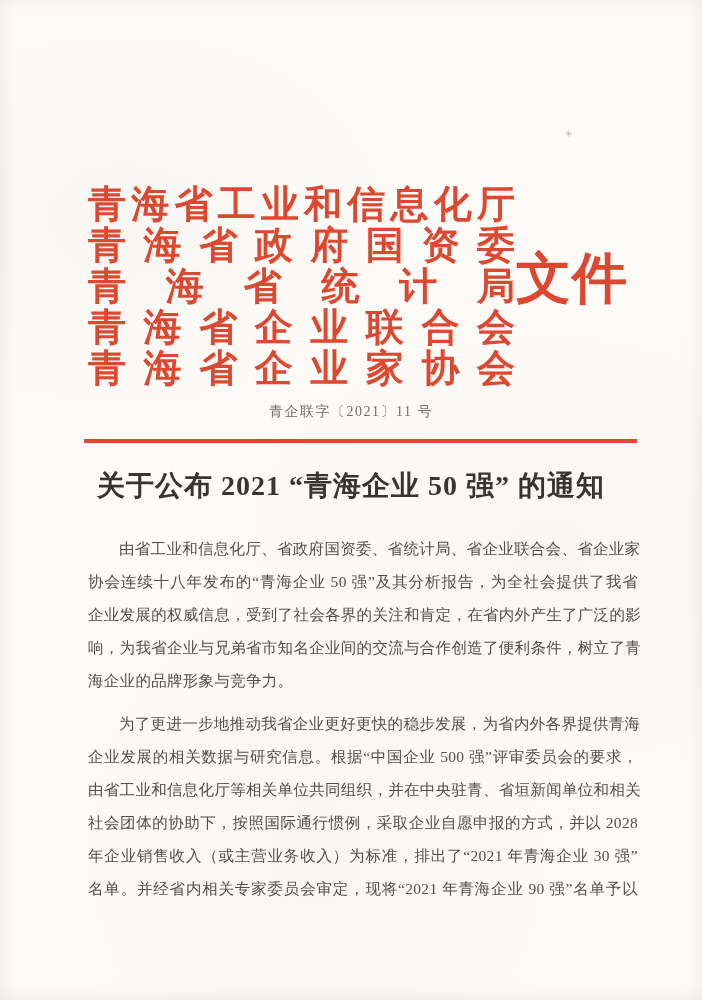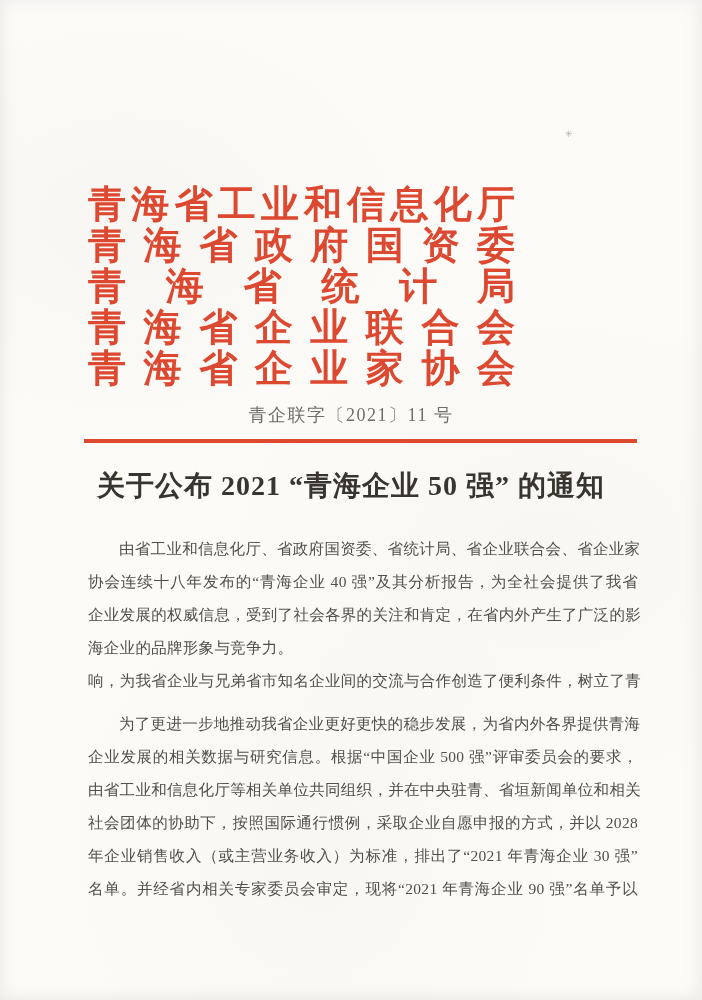--- a/index.html
+++ b/index.html
@@ -51,21 +51,21 @@
     letter-spacing: 1px;
   }
 
   
   .doc-number {
     position: absolute;
     left: 0;
     top: 403px;
     width: 100%;
     text-align: center;
-    font-size: 18px;
+    font-size: 14px;
     letter-spacing: 1.5px;
     color: var(--meta-ink, #6f6d66);
   }
 
   
   .red-rule {
     position: absolute;
     left: 84px;
     top: 439px;
     width: 553px;
@@ -179,36 +179,37 @@
         <span>海</span>
         <span>省</span>
         <span>企</span>
         <span>业</span>
         <span>家</span>
         <span>协</span>
         <span>会</span>
       </div>
     </div>
 
+  <div class="doc-type">文件</div>
 
   <div class="doc-number">青企联字〔2021〕11 号</div>
 
   <div class="red-rule"></div>
 
   <div class="doc-title">关于公布 2021 “青海企业 50 强” 的通知</div>
 
   <div class="body-text">
     <div>
 
     <div class="para">
           <div class="line indent">由省工业和信息化厅、省政府国资委、省统计局、省企业联合会、省企业家</div>
-          <div class="line">协会连续十八年发布的“青海企业 40 强”及其分析报告，为全社会提供了我省</div>
+          <div class="line">协会连续十八年发布的“青海企业 50 强”及其分析报告，为全社会提供了我省</div>
           <div class="line">企业发展的权威信息，受到了社会各界的关注和肯定，在省内外产生了广泛的影</div>
+          <div class="line">响，为我省企业与兄弟省市知名企业间的交流与合作创造了便利条件，树立了青</div>
           <div class="line last">海企业的品牌形象与竞争力。</div>
-          <div class="line">响，为我省企业与兄弟省市知名企业间的交流与合作创造了便利条件，树立了青</div>
         </div>
         <div class="para">
           <div class="line indent">为了更进一步地推动我省企业更好更快的稳步发展，为省内外各界提供青海</div>
           <div class="line">企业发展的相关数据与研究信息。根据“中国企业 500 强”评审委员会的要求，</div>
           <div class="line">由省工业和信息化厅等相关单位共同组织，并在中央驻青、省垣新闻单位和相关</div>
           <div class="line">社会团体的协助下，按照国际通行惯例，采取企业自愿申报的方式，并以 2028</div>
           <div class="line">年企业销售收入（或主营业务收入）为标准，排出了“2021 年青海企业 30 强”</div>
           <div class="line">名单。并经省内相关专家委员会审定，现将“2021 年青海企业 90 强”名单予以</div>
         </div>
       </div>

